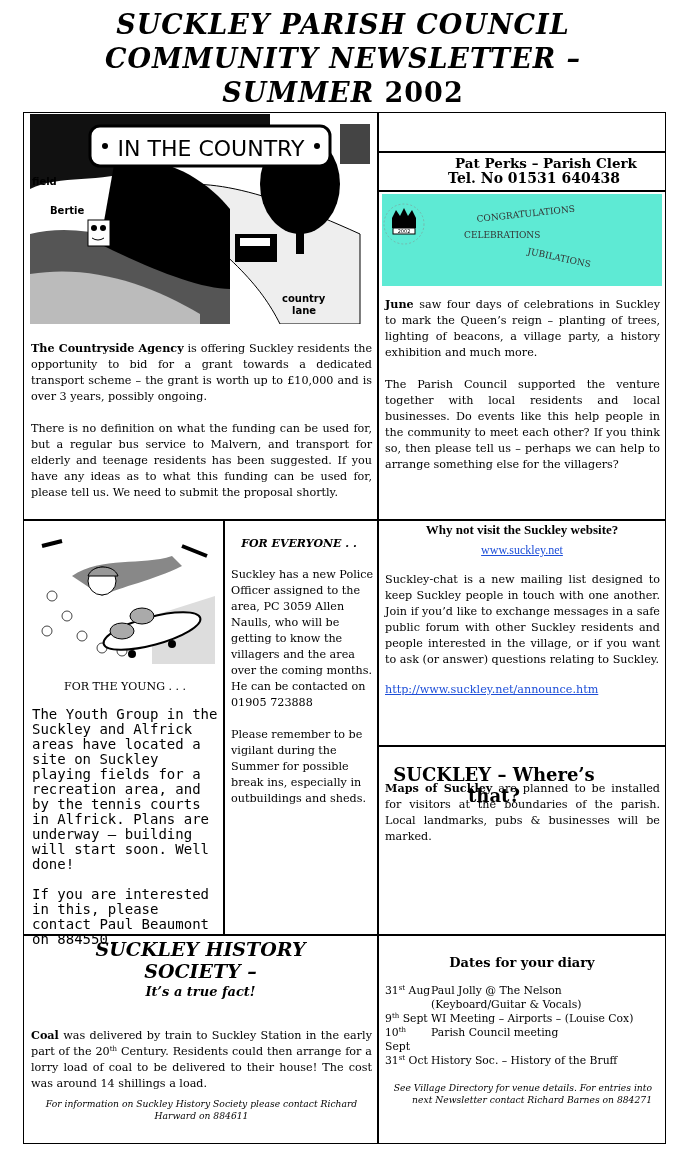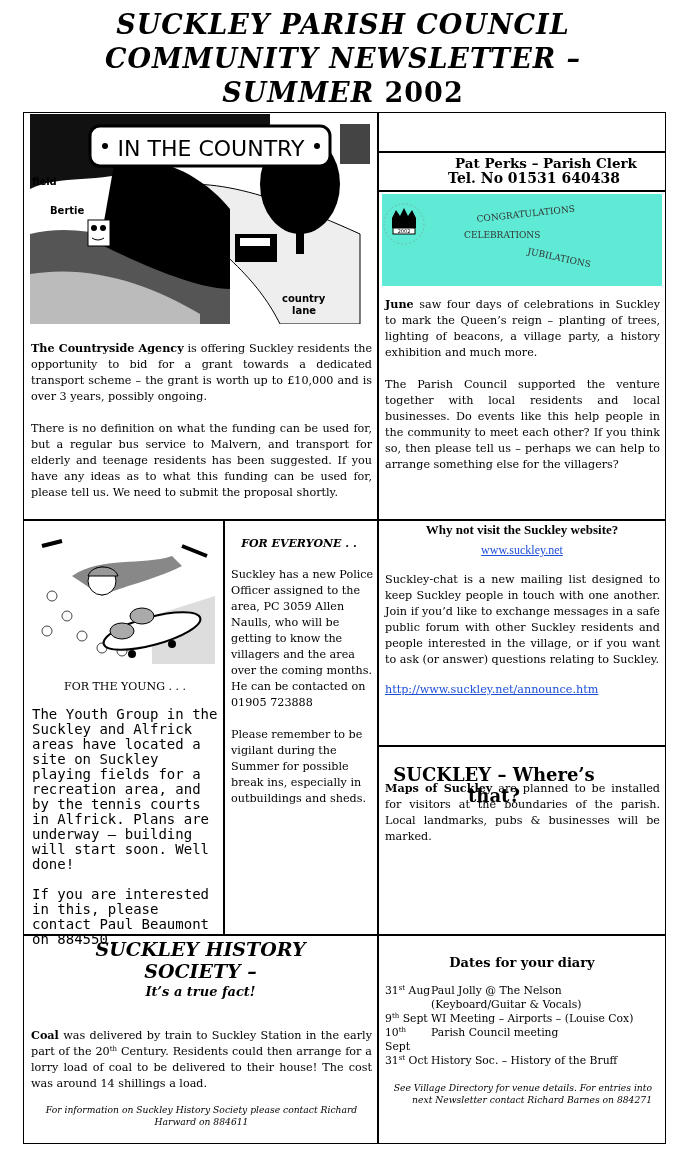--- a/index.html
+++ b/index.html
@@ -150,21 +150,21 @@
   <p class="body-text"><b>Maps of Suckley</b><span> are planned to be installed for visitors at the boundaries of the parish. Local landmarks, pubs &amp; businesses will be marked.</span></p>
 </div>
 
 <div class="cell center" style="left:24px; top:938px; width:353px; font-family:'DejaVu Serif', serif; font-style:italic; font-weight:bold; font-size:19px; line-height:22px;">
   <div>SUCKLEY HISTORY</div>
   <div>SOCIETY –</div>
   <div style="font-size:13px; line-height:20px;">It’s a true fact!</div>
 </div>
 <div class="cell" style="left:31px; top:1027px; width:341px;">
   <p class="body-text"><b>Coal</b><span> was delivered by train to Suckley Station in the early part of the 20</span><sup>th</sup><span> Century. Residents could then arrange for a lorry load of coal to be delivered to their house! The cost was around 14 shillings a load.</span></p>
-  <div class="small-ital" style="margin-top:12px;">For information on Suckley History Society please contact Richard Harward on 884611</div>
+  <div class="small-ital" style="margin-top:6px;">For information on Suckley History Society please contact Richard Harward on 884611</div>
 </div>
 
 <div class="cell head-bold" style="left:378px; top:955px; width:288px; font-size:13px;">Dates for your diary</div>
 <div class="cell" style="left:385px; top:984px; width:275px; font-family:'DejaVu Serif', serif;">
   <div class="diary-row">
     <span class="diary-date"><span>31</span><sup>st</sup> <span>Aug</span></span>
     <span><span>Paul Jolly @ The Nelson</span><br><span>(Keyboard/Guitar &amp; Vocals)</span></span>
   </div>
   <div class="diary-row">
     <span class="diary-date"><span>9</span><sup>th</sup> <span>Sept</span></span>

